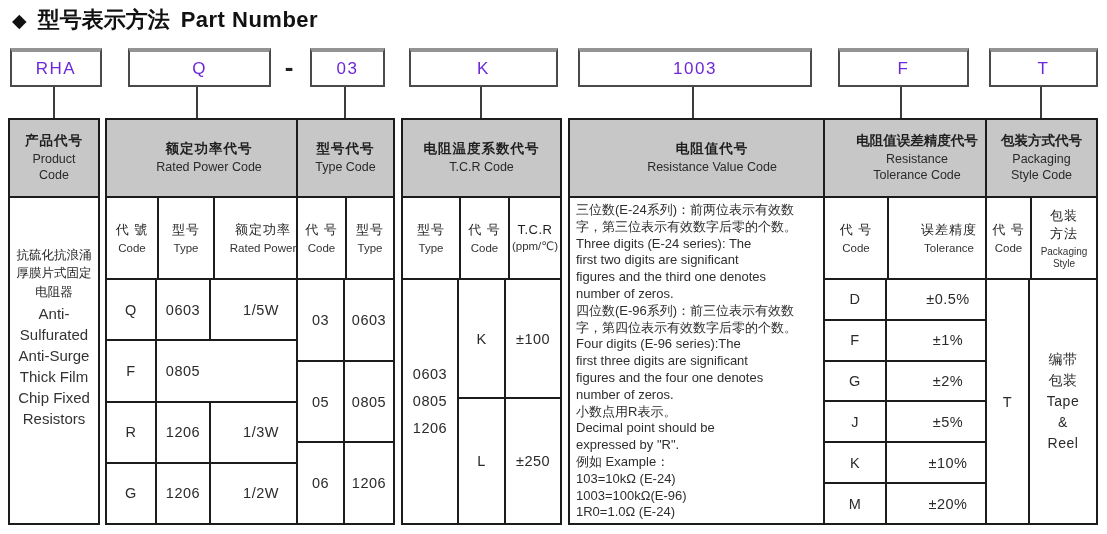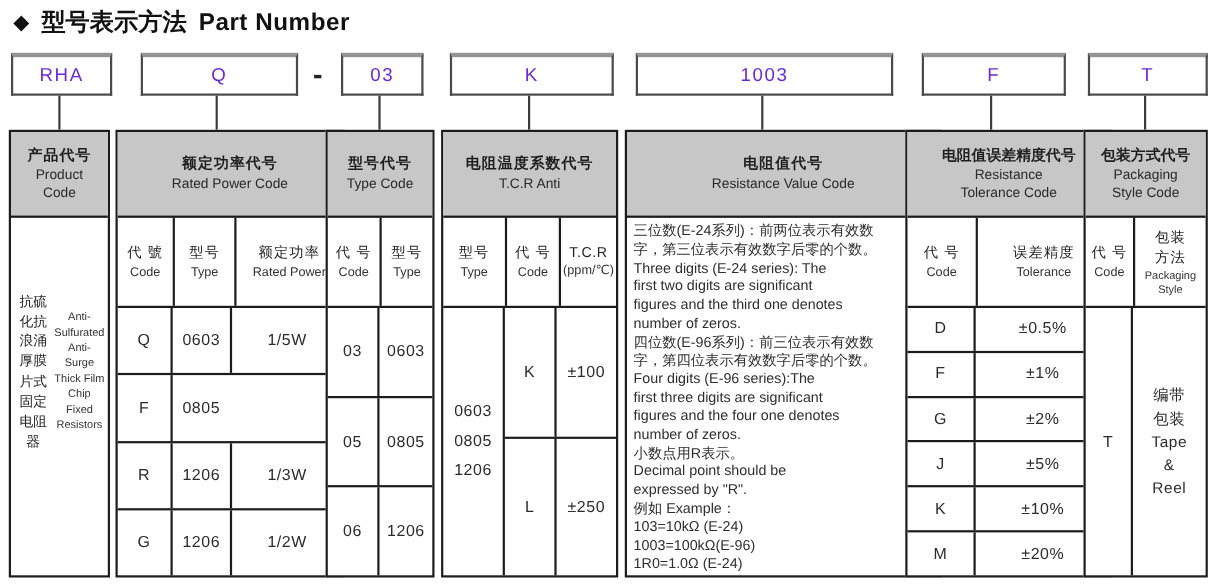--- a/index.html
+++ b/index.html
@@ -38,24 +38,24 @@
   .sub-cell .en { font-size:11.5px; color:#333; line-height:1.2; }
   .vline { border-left:2px solid #1c1c1c; }
 
   .data-rows { flex:1; display:flex; flex-direction:column; }
   .data-row { flex:1; display:flex; border-bottom:2px solid #1c1c1c; }
   .data-row:last-child { border-bottom:none; }
   .dcell { display:flex; align-items:center; justify-content:center;
            font-size:14.5px; letter-spacing:0.5px; color:#2b2b2b; }
 
   
-  .prod-body { flex:1; display:flex; flex-direction:row; justify-content:center;
+  .prod-body { flex:1; display:flex; flex-direction:column; justify-content:center;
                align-items:center; text-align:center; padding:0 3px 46px 3px; gap:2px; }
   .prod-zh { font-size:12.5px; line-height:1.45; }
-  .prod-en { font-size:10px; color:#333; line-height:1.4; }
+  .prod-en { font-size:15px; color:#333; line-height:1.4; }
 
   
   .tcr-body { flex:1; display:flex; }
   .tcr-types { flex:0 0 54px; display:flex; align-items:center; justify-content:center;
                font-size:14.5px; line-height:1.85; letter-spacing:0.5px; color:#2b2b2b; }
   .tcr-right { flex:1; display:flex; flex-direction:column; }
   .tcr-row { display:flex; }
   .tcr-row.first { border-bottom:2px solid #1c1c1c; }
 
   
@@ -182,21 +182,21 @@
       <div class="data-row">
         <div class="dcell w45">06</div>
         <div class="dcell wfill vline">1206</div>
       </div>
     </div>
   </div>
 
   <div class="col" style="left:401px;width:161px;">
     <div class="col-header">
       <div class="zh">电阻温度系数代号</div>
-      <div class="en">T.C.R Anti</div>
+      <div class="en">T.C.R Code</div>
     </div>
     <div class="sub-row">
       <div class="sub-cell w54">
         <div class="zh">型号</div>
         <div class="en">Type</div>
       </div>
       <div class="sub-cell w45 vline">
         <div class="zh">代 号</div>
         <div class="en">Code</div>
       </div>

